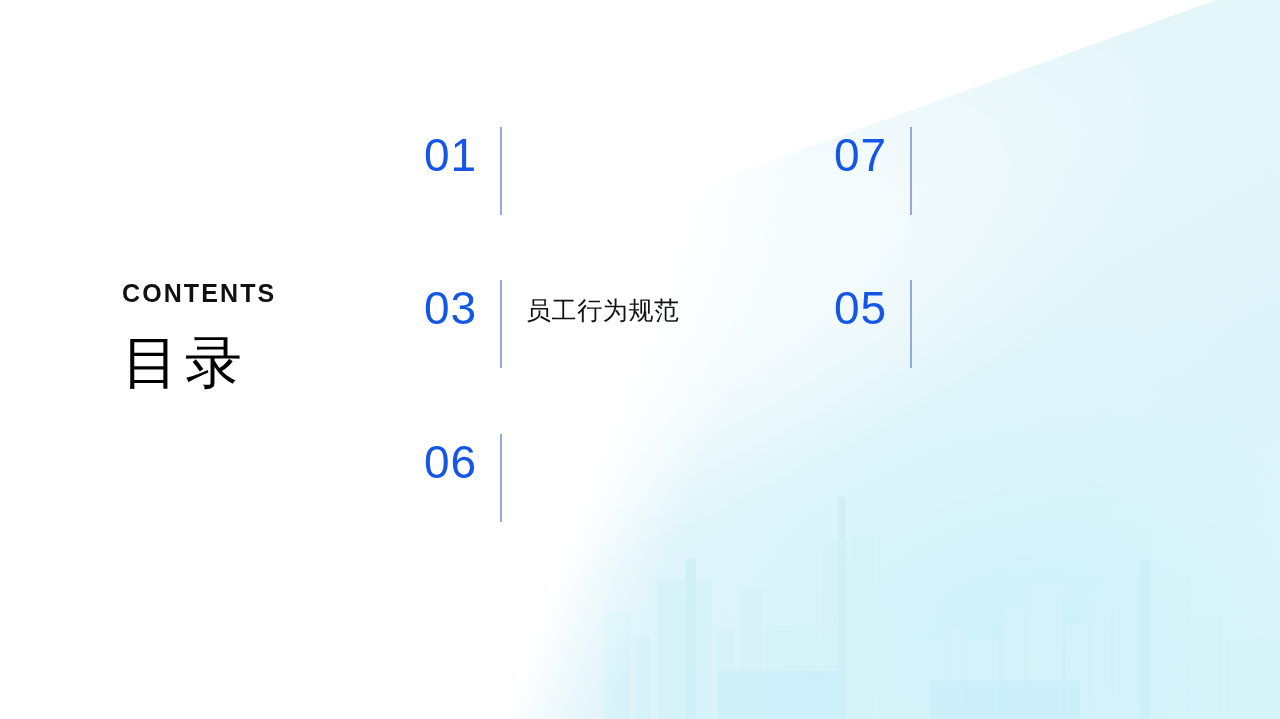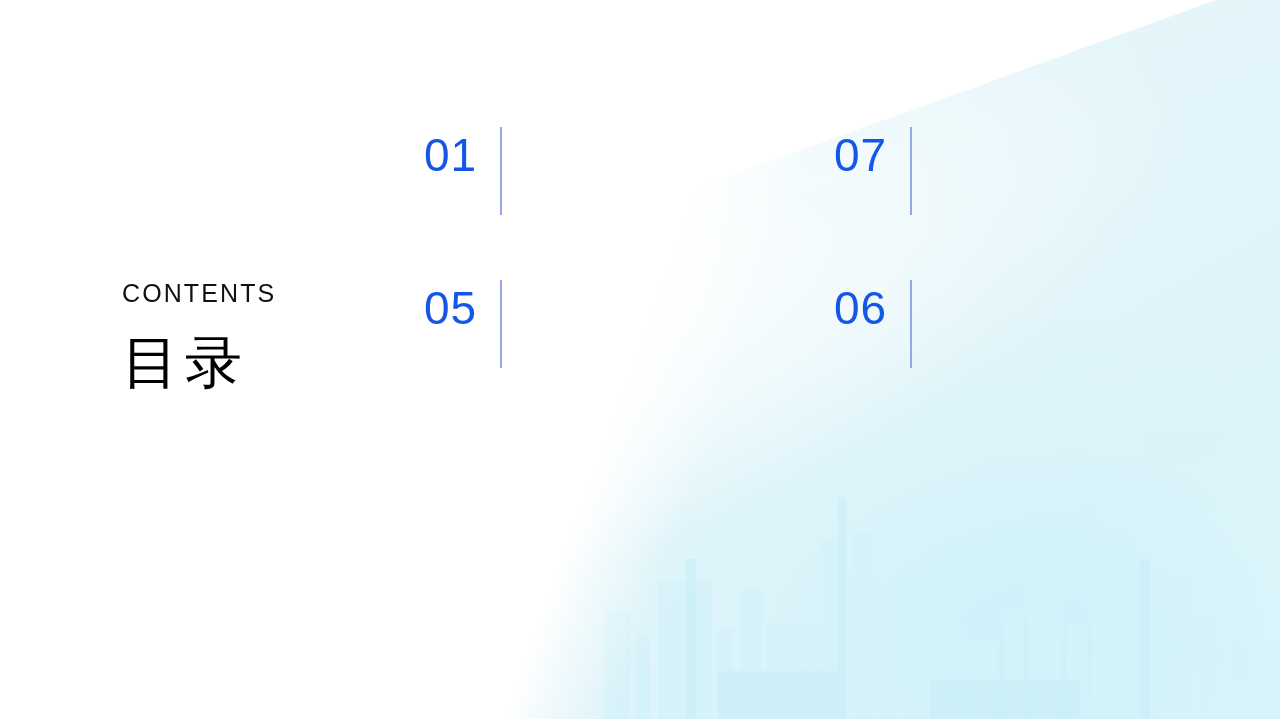--- a/index.html
+++ b/index.html
@@ -101,21 +101,21 @@
   .title-block {
     position: absolute;
     left: 122px;
     top: 281px;
     width: 300px;
   }
   .title-en {
     font-size: 25px;
     letter-spacing: 2.1px;
     color: #111111;
-    font-weight: 400;
+    font-weight: 700;
     line-height: 1;
     white-space: nowrap;
   }
   .title-cn {
     margin-top: 26px;
     font-size: 57px;
     font-weight: 400;
     color: #000000;
     letter-spacing: 6px;
     line-height: 1.08;
@@ -231,20 +231,25 @@
     <div class="toc-item row-1">
       <div class="toc-num">01</div>
       <div class="toc-rule"></div>
     </div>
 
     <div class="toc-item row-1">
       <div class="toc-num">07</div>
       <div class="toc-rule"></div>
     </div>
 
+    <div class="toc-item row-2">
+      <div class="toc-num">03</div>
+      <div class="toc-rule"></div>
+      <div class="toc-label">员工行为规范</div>
+    </div>
 
 
     <div class="toc-item row-3">
       <div class="toc-num">05</div>
       <div class="toc-rule"></div>
     </div>
 
     <div class="toc-item row-3">
       <div class="toc-num">06</div>
       <div class="toc-rule"></div>

